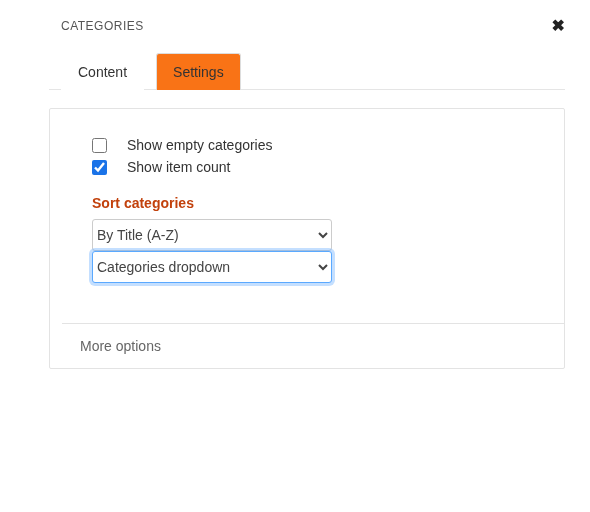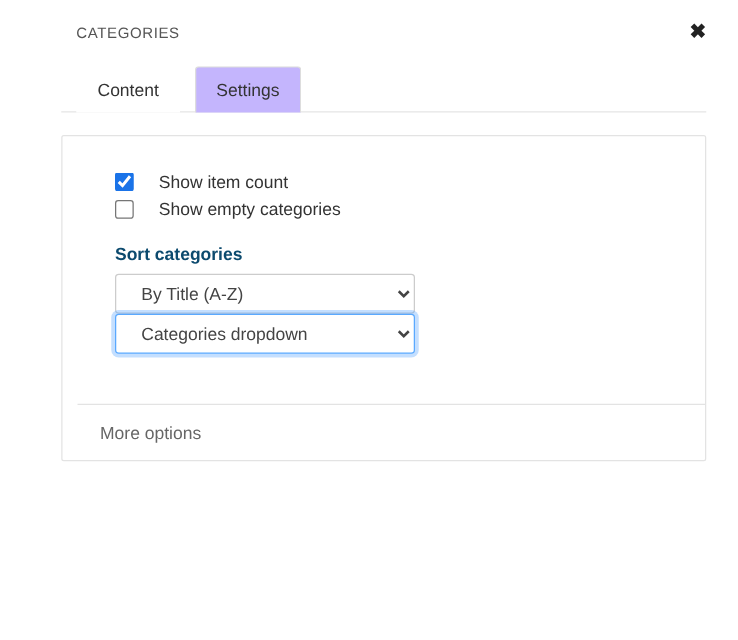--- a/index.html
+++ b/index.html
@@ -44,21 +44,21 @@
     cursor: pointer;
     border: 1px solid transparent;
     border-bottom: none;
     position: relative;
     top: 1px;
     background: #fff;
   }
   .tab.active {
     border-color: #ddd;
     border-radius: 3px 3px 0 0;
-    background: #c4b5fd;
+    background: #f97316;
   }
   .panel {
     margin-top: 18px;
     border: 1px solid #e3e3e3;
     border-radius: 2px;
   }
   .panel-body {
     padding: 28px 18px 40px 18px;
   }
   .check-row {
@@ -70,28 +70,28 @@
   }
   .check-row input[type="checkbox"] {
     width: 15px;
     height: 15px;
     margin: 0 8px 0 0;
     accent-color: #1a73e8;
   }
   .field-label {
     font-weight: bold;
     font-size: 14px;
-    color: #0c4a6e;
+    color: #c2410c;
     margin-top: 20px;
     margin-bottom: 8px;
   }
   select {
     width: 240px;
     height: 32px;
-    padding: 4px 16px;
+    padding: 4px 0;
     font-size: 14px;
     color: #444;
     border: 1px solid #ccc;
     border-radius: 3px;
     background: #fff;
   }
   select.focused {
     border-color: #5aa9ff;
     box-shadow: 0 0 0 3px rgba(86,163,255,0.35);
     outline: none;
@@ -153,27 +153,27 @@
 
   <div class="tabs">
     <div class="tab">Content</div>
     <div class="tab active">Settings</div>
   </div>
 
   <div class="panel">
     <div class="panel-body">
 
       <label class="check-row">
-        <input type="checkbox" checked="" style="">
-        <span>Show item count</span>
+        <input type="checkbox" style="">
+        <span>Show empty categories</span>
       </label>
 
       <label class="check-row">
-        <input type="checkbox" style="">
-        <span>Show empty categories</span>
+        <input type="checkbox" checked="" style="">
+        <span>Show item count</span>
       </label>
 
       <div class="field-label">Sort categories</div>
       <select>
         <option>By Title (A-Z)</option>
       </select>
 
       <select class="focused">
         <option>Categories dropdown</option>
       </select>

